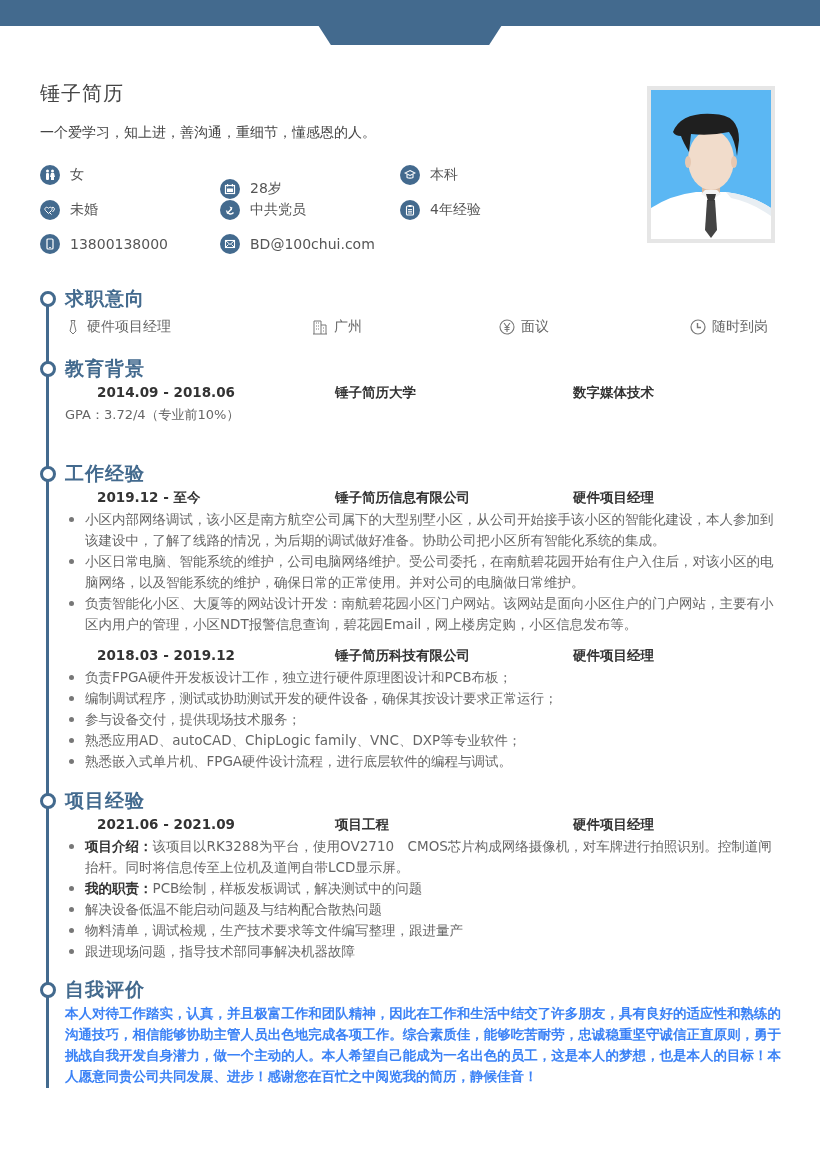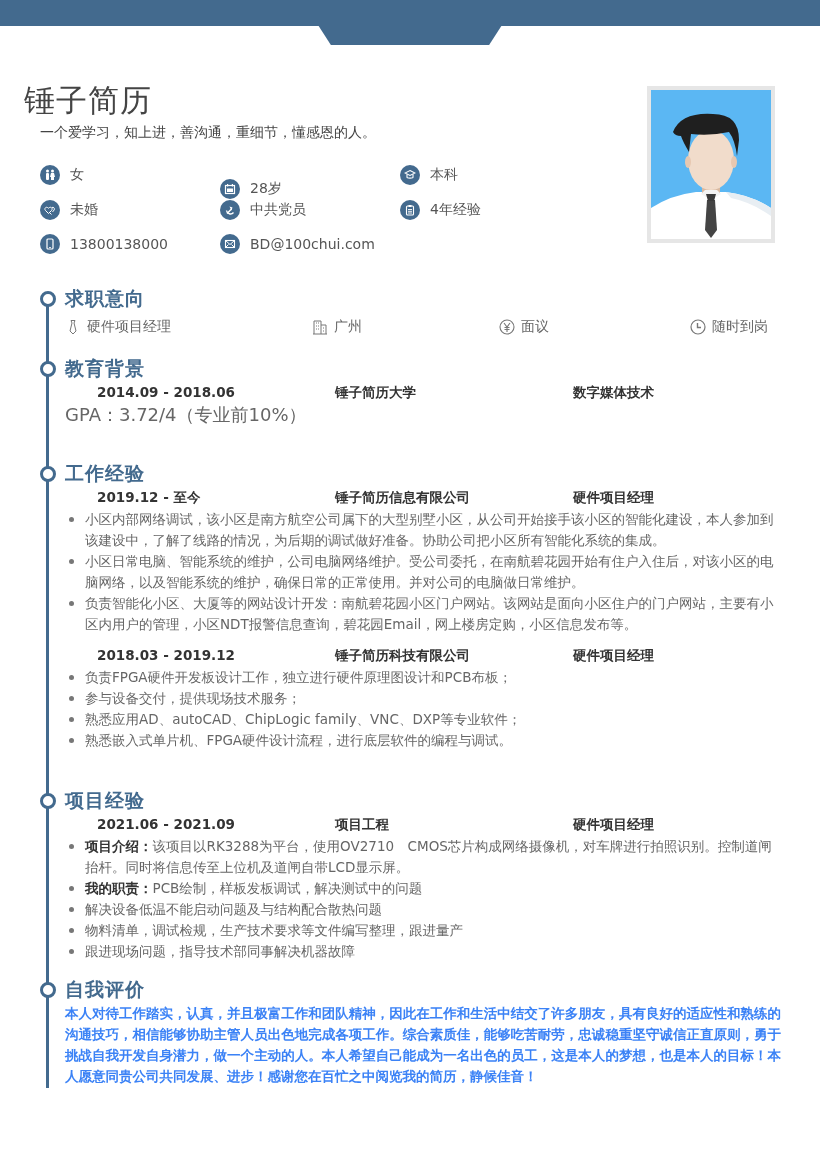--- a/index.html
+++ b/index.html
@@ -3,21 +3,21 @@
 <meta charset="utf-8">
 <style>
   * { margin: 0; padding: 0; box-sizing: border-box; }
   html, body { width: 820px; height: 1160px; background: #ffffff; overflow: hidden; }
   body { position: relative; font-family: "DejaVu Sans", "Liberation Sans", sans-serif; color: #555; }
 
   .top-bar { position: absolute; left: 0; top: 0; width: 820px; height: 26px; background: #436a8e; }
   .top-tab { position: absolute; left: 318px; top: 25px; width: 184px; height: 20px; background: #436a8e;
              clip-path: polygon(0 0, 100% 0, 93% 100%, 7% 100%); }
 
-  .name { position: absolute; left: 24px; top: 80px; font-size: 31px; color: #444; font-weight: normal; letter-spacing: 1px; }
+  .name { position: absolute; left: 40px; top: 80px; font-size: 20px; color: #444; font-weight: normal; letter-spacing: 1px; }
   .motto { position: absolute; left: 40px; top: 124px; font-size: 14px; color: #444; }
 
   .info-grid { position: absolute; left: 40px; top: 164px; width: 560px; }
   .info-item { position: absolute; display: flex; align-items: center; height: 22px; font-size: 14px; color: #555; }
   .info-icon { width: 20px; height: 20px; border-radius: 50%; background: #436a8e; margin-right: 10px; display: flex; align-items: center; justify-content: center; }
   .info-icon svg { width: 12px; height: 12px; }
 
   .photo { position: absolute; left: 647px; top: 86px; width: 128px; height: 157px; border: 4px solid #e6e6e6; background: #fff; overflow: hidden; }
   .photo-inner { position: absolute; left: 0; top: 0; width: 120px; height: 149px; background: #5bb7f3; overflow: hidden; }
 
@@ -25,21 +25,21 @@
 
   .section { position: absolute; left: 40px; width: 745px; }
   .sec-head { display: flex; align-items: center; height: 26px; }
   .sec-dot { width: 16px; height: 16px; border: 3px solid #436a8e; border-radius: 50%; background: #fff; margin-right: 9px; position: relative; z-index: 2; }
   .sec-title { font-size: 19px; font-weight: bold; color: #436a8e; letter-spacing: 1px; }
 
   .row3 { position: relative; height: 22px; font-size: 13.5px; font-weight: bold; color: #333; margin-left: 25px; }
   .row3 span { position: absolute; top: 2px; margin-left: 32px; }
   .c1 { left: 0; } .c2 { left: 238px; } .c3 { left: 476px; }
 
-  .plain { margin-left: 25px; font-size: 18px; color: #666; line-height: 21px; }
+  .plain { margin-left: 25px; font-size: 13px; color: #666; line-height: 21px; }
 
   ul.bullets { margin-left: 25px; list-style: none; }
   ul.bullets li { position: relative; padding-left: 20px; font-size: 13.5px; color: #666; line-height: 21px; }
   ul.bullets li::before { content: ""; position: absolute; left: 4px; top: 8px; width: 5px; height: 5px; border-radius: 50%; background: #777; }
   ul.bullets li b { color: #333; }
 
   .intent-row { position: relative; height: 26px; margin-left: 25px; font-size: 14px; color: #666; }
   .intent { position: absolute; top: 4px; display: flex; align-items: center; }
   .intent svg { width: 16px; height: 16px; margin-right: 6px; }
 
@@ -219,20 +219,21 @@
     <li>小区日常电脑、智能系统的维护，公司电脑网络维护。受公司委托，在南航碧花园开始有住户入住后，对该小区的电脑网络，以及智能系统的维护，确保日常的正常使用。并对公司的电脑做日常维护。</li>
     <li>负责智能化小区、大厦等的网站设计开发：南航碧花园小区门户网站。该网站是面向小区住户的门户网站，主要有小区内用户的管理，小区NDT报警信息查询，碧花园Email，网上楼房定购，小区信息发布等。</li>
   </ul>
   <div class="row3" style="margin-top:10px">
     <span class="c1">2018.03 - 2019.12</span>
     <span class="c2">锤子简历科技有限公司</span>
     <span class="c3">硬件项目经理</span>
   </div>
   <ul class="bullets">
     <li>负责FPGA硬件开发板设计工作，独立进行硬件原理图设计和PCB布板；</li>
+    <li>编制调试程序，测试或协助测试开发的硬件设备，确保其按设计要求正常运行；</li>
     <li>参与设备交付，提供现场技术服务；</li>
     <li>熟悉应用AD、autoCAD、ChipLogic family、VNC、DXP等专业软件；</li>
     <li>熟悉嵌入式单片机、FPGA硬件设计流程，进行底层软件的编程与调试。</li>
   </ul>
 </section>
 
 <section class="section" style="top:788px">
   <div class="sec-head">
     <span class="sec-dot"></span>
     <h2 class="sec-title">项目经验</h2>

